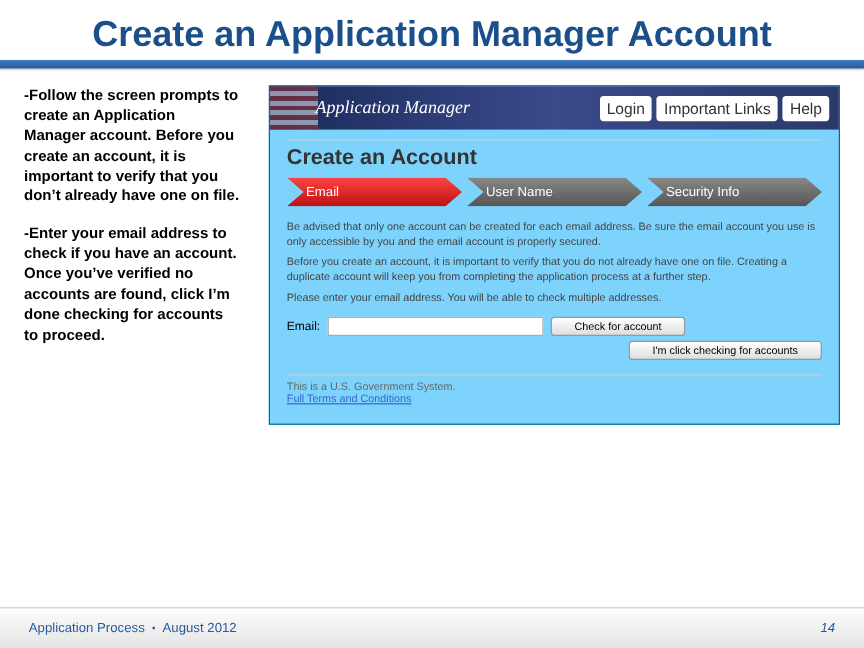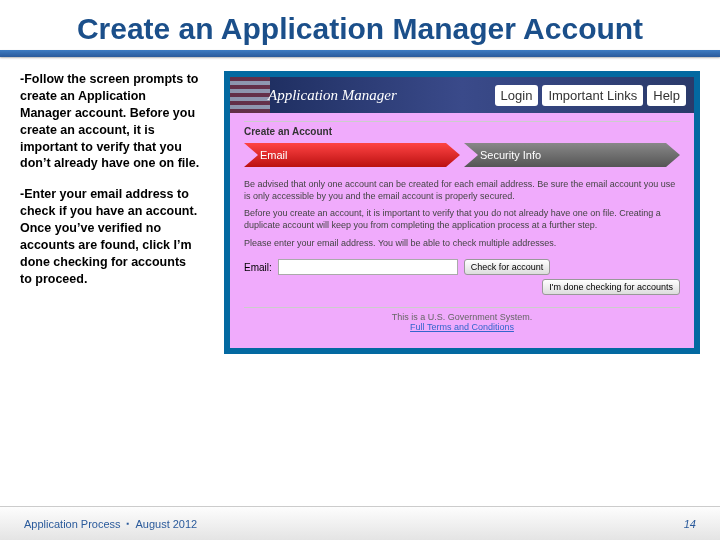--- a/index.html
+++ b/index.html
@@ -5,45 +5,45 @@
   * { box-sizing: border-box; margin: 0; padding: 0; }
   body { width: 720px; height: 540px; font-family: Arial, sans-serif; background: #fff; position: relative; }
 
   .slide-title { font-size: 30px; font-weight: bold; color: #1b4f8a; text-align: center; padding: 12px 0 4px; }
   .title-underline { height: 7px; background: linear-gradient(#3e7cc2,#2a5a9b); margin: 0 0 14px; box-shadow: 0 1px 2px rgba(0,0,0,.3); }
 
   .content-row { display: flex; padding: 0 20px; gap: 24px; }
   .left-col { width: 180px; font-size: 12.5px; font-weight: bold; line-height: 1.35; }
   .left-col p { margin-bottom: 14px; }
 
-  .right-col { flex: 1; border: 6px solid #0369a1; background: #f0abfc; }
+  .right-col { flex: 1; border: 1px solid #0369a1; background: #7dd3fc; }
   .app-header { height: 36px; background: linear-gradient(90deg,#1a2a5a,#3a4a8a,#2a3a6a); display: flex; align-items: center; padding: 0 8px; color: #fff; font-style: italic; font-family: Georgia,serif; font-size: 15px; position: relative; }
   .app-header .flag-stripe { position:absolute; left:0; top:0; bottom:0; width:40px; background: repeating-linear-gradient(180deg,#a33 0,#a33 4px,#fff 4px,#fff 8px); opacity:.5; }
   .app-header .logo-text { position:relative; margin-left:30px; }
   .header-btn { background:#fff; color:#333; font-size:13px; padding:3px 6px; border-radius:3px; margin-left:4px; border:none; cursor:pointer; }
   .header-btns { margin-left:auto; display:flex; }
 
   .panel { padding: 8px 14px 10px; }
-  .panel-title { font-size: 10px; font-weight:bold; color:#333; margin-bottom:6px; border-top:1px solid #ccc; padding-top:4px;}
+  .panel-title { font-size: 18px; font-weight:bold; color:#333; margin-bottom:6px; border-top:1px solid #ccc; padding-top:4px;}
 
   .steps { display:flex; gap:4px; margin:6px 0 12px; }
   .step { flex:1; height:24px; display:flex; align-items:center; padding-left:16px; color:#fff; font-size:11px; position:relative; clip-path: polygon(0 0, calc(100% - 14px) 0, 100% 50%, calc(100% - 14px) 100%, 0 100%, 14px 50%); }
   .step.red { background: linear-gradient(#f44,#b11); }
   .step.gray { background: linear-gradient(#888,#555); }
 
   .para { font-size:9px; color:#444; line-height:1.3; margin:6px 0; }
 
   .email-row { display:flex; align-items:center; gap:6px; margin-top:10px; font-size:10px; }
   .email-row input { width:180px; height:16px; border:1px solid #aaa; font-size:10px; padding:1px 3px; }
-  .small-btn { font-size:9px; padding:2px 6px; border:1px solid #999; border-radius:3px; background:linear-gradient(#fff,#ddd); cursor:pointer;text-align:center; }
+  .small-btn { font-size:9px; padding:2px 19px; border:1px solid #999; border-radius:3px; background:linear-gradient(#fff,#ddd); cursor:pointer;text-align:center; }
   .status-line { font-size:9px; color:#b33; margin-top:6px; }
   .status-line .gray { color:#666; }
   .done-row { display:flex; justify-content:flex-end; margin-top:4px; }
 
-  .gov-footer-strip { text-align:center; font-size:9px; color:#666; border-top:1px solid #ccc; margin-top:12px; padding:4px 0 6px; }
+  .gov-footer-strip { font-size:9px; color:#666; border-top:1px solid #ccc; margin-top:12px; padding:4px 0 6px; }
   .gov-footer-strip .link { color:#36c; text-decoration:underline; cursor:pointer; }
 
   .slide-footer { position:absolute; left:0; right:0; bottom:0; height:34px; background: linear-gradient(#fdfdfd,#e4e4e4); border-top:1px solid #ccc; display:flex; align-items:center; padding:0 24px; font-size:11px; color:#2a5a9b;justify-content:space-between; }
   .slide-footer .sep { margin:0 6px; font-size:8px; }
   .slide-footer .page { margin-left:auto;font-style:italic; }
 </style>
 </head>
 <body>
 
 <div class="slide-title">Create an Application Manager Account</div>
@@ -63,33 +63,34 @@
         <button class="header-btn">Login</button>
         <button class="header-btn">Important Links</button>
         <button class="header-btn">Help</button>
       </div>
     </div>
 
     <div class="panel">
       <div class="panel-title">Create an Account</div>
       <div class="steps">
         <div class="step red">Email</div>
+        <div class="step gray">User Name</div>
         <div class="step gray">Security Info</div>
       </div>
       <div class="para">Be advised that only one account can be created for each email address. Be sure the email account you use is only accessible by you and the email account is properly secured.</div>
       <div class="para">Before you create an account, it is important to verify that you do not already have one on file. Creating a duplicate account will keep you from completing the application process at a further step.</div>
       <div class="para">Please enter your email address. You will be able to check multiple addresses.</div>
 
       <div class="email-row">
         <span>Email:</span>
         <input type="text" value="" style="">
         <button class="small-btn">Check for account</button>
       </div>
       <div class="done-row">
-        <button class="small-btn">I'm done checking for accounts</button>
+        <button class="small-btn">I'm click checking for accounts</button>
       </div>
 
       <div class="gov-footer-strip">
         <div>This is a U.S. Government System.</div>
         <span class="link">Full Terms and Conditions</span>
       </div>
     </div>
   </div>
 </div>
 

